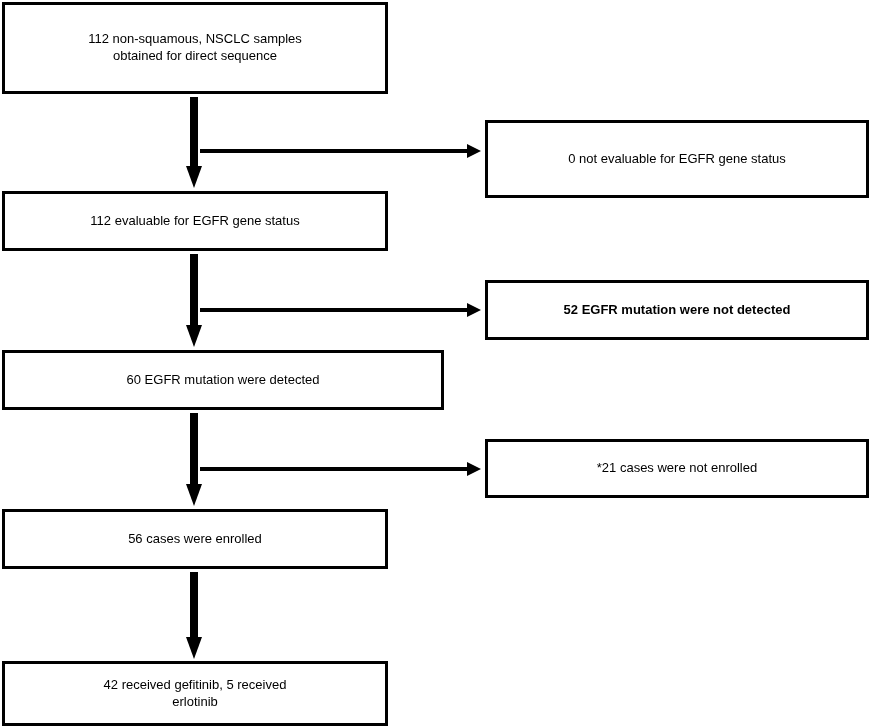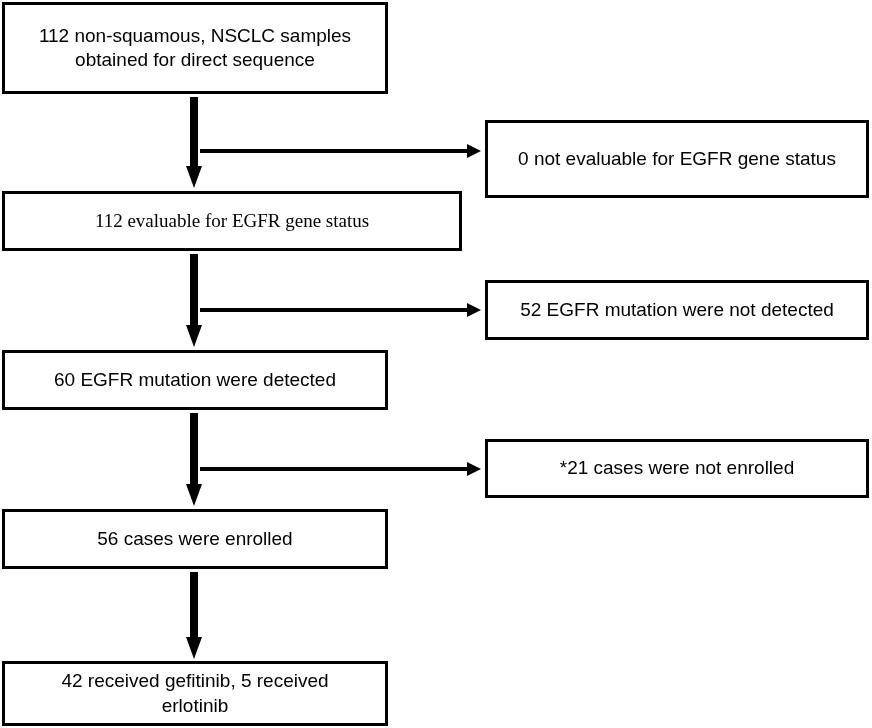--- a/index.html
+++ b/index.html
@@ -18,37 +18,37 @@
   .node {
     position: absolute;
     box-sizing: border-box;
     border: 3px solid #000000;
     background: #ffffff;
     display: flex;
     align-items: center;
     justify-content: center;
     text-align: center;
     color: #000000;
-    font-size: 19px;
+    font-size: 13px;
     line-height: 1.28;
     padding: 2px 8px;
   }
   .node-text {
     display: block;
     white-space: pre-line;
   }
   
   #node-samples      { left: 2px;   top: 2px;   width: 386px; height: 92px; }
-  #node-evaluable    { left: 2px;   top: 191px; width: 460px; height: 60px; font-family: Liberation Serif, serif; }
-  #node-mutation-pos { left: 2px;   top: 350px; width: 386px; height: 60px; }
+  #node-evaluable    { left: 2px;   top: 191px; width: 386px; height: 60px; }
+  #node-mutation-pos { left: 2px;   top: 350px; width: 442px; height: 60px; }
   #node-enrolled     { left: 2px;   top: 509px; width: 386px; height: 60px; }
   #node-treatment    { left: 2px;   top: 661px; width: 386px; height: 65px; }
   
   #node-not-evaluable { left: 485px; top: 120px; width: 384px; height: 78px; }
-  #node-mutation-neg  { left: 485px; top: 280px; width: 384px; height: 60px; }
+  #node-mutation-neg  { left: 485px; top: 280px; width: 384px; height: 60px; font-weight: bold; }
   #node-not-enrolled  { left: 485px; top: 439px; width: 384px; height: 59px; }
 
   
   .v-arrow {
     position: absolute;
     left: 186px;
     width: 16px;
   }
   .v-arrow .stem {
     position: absolute;

